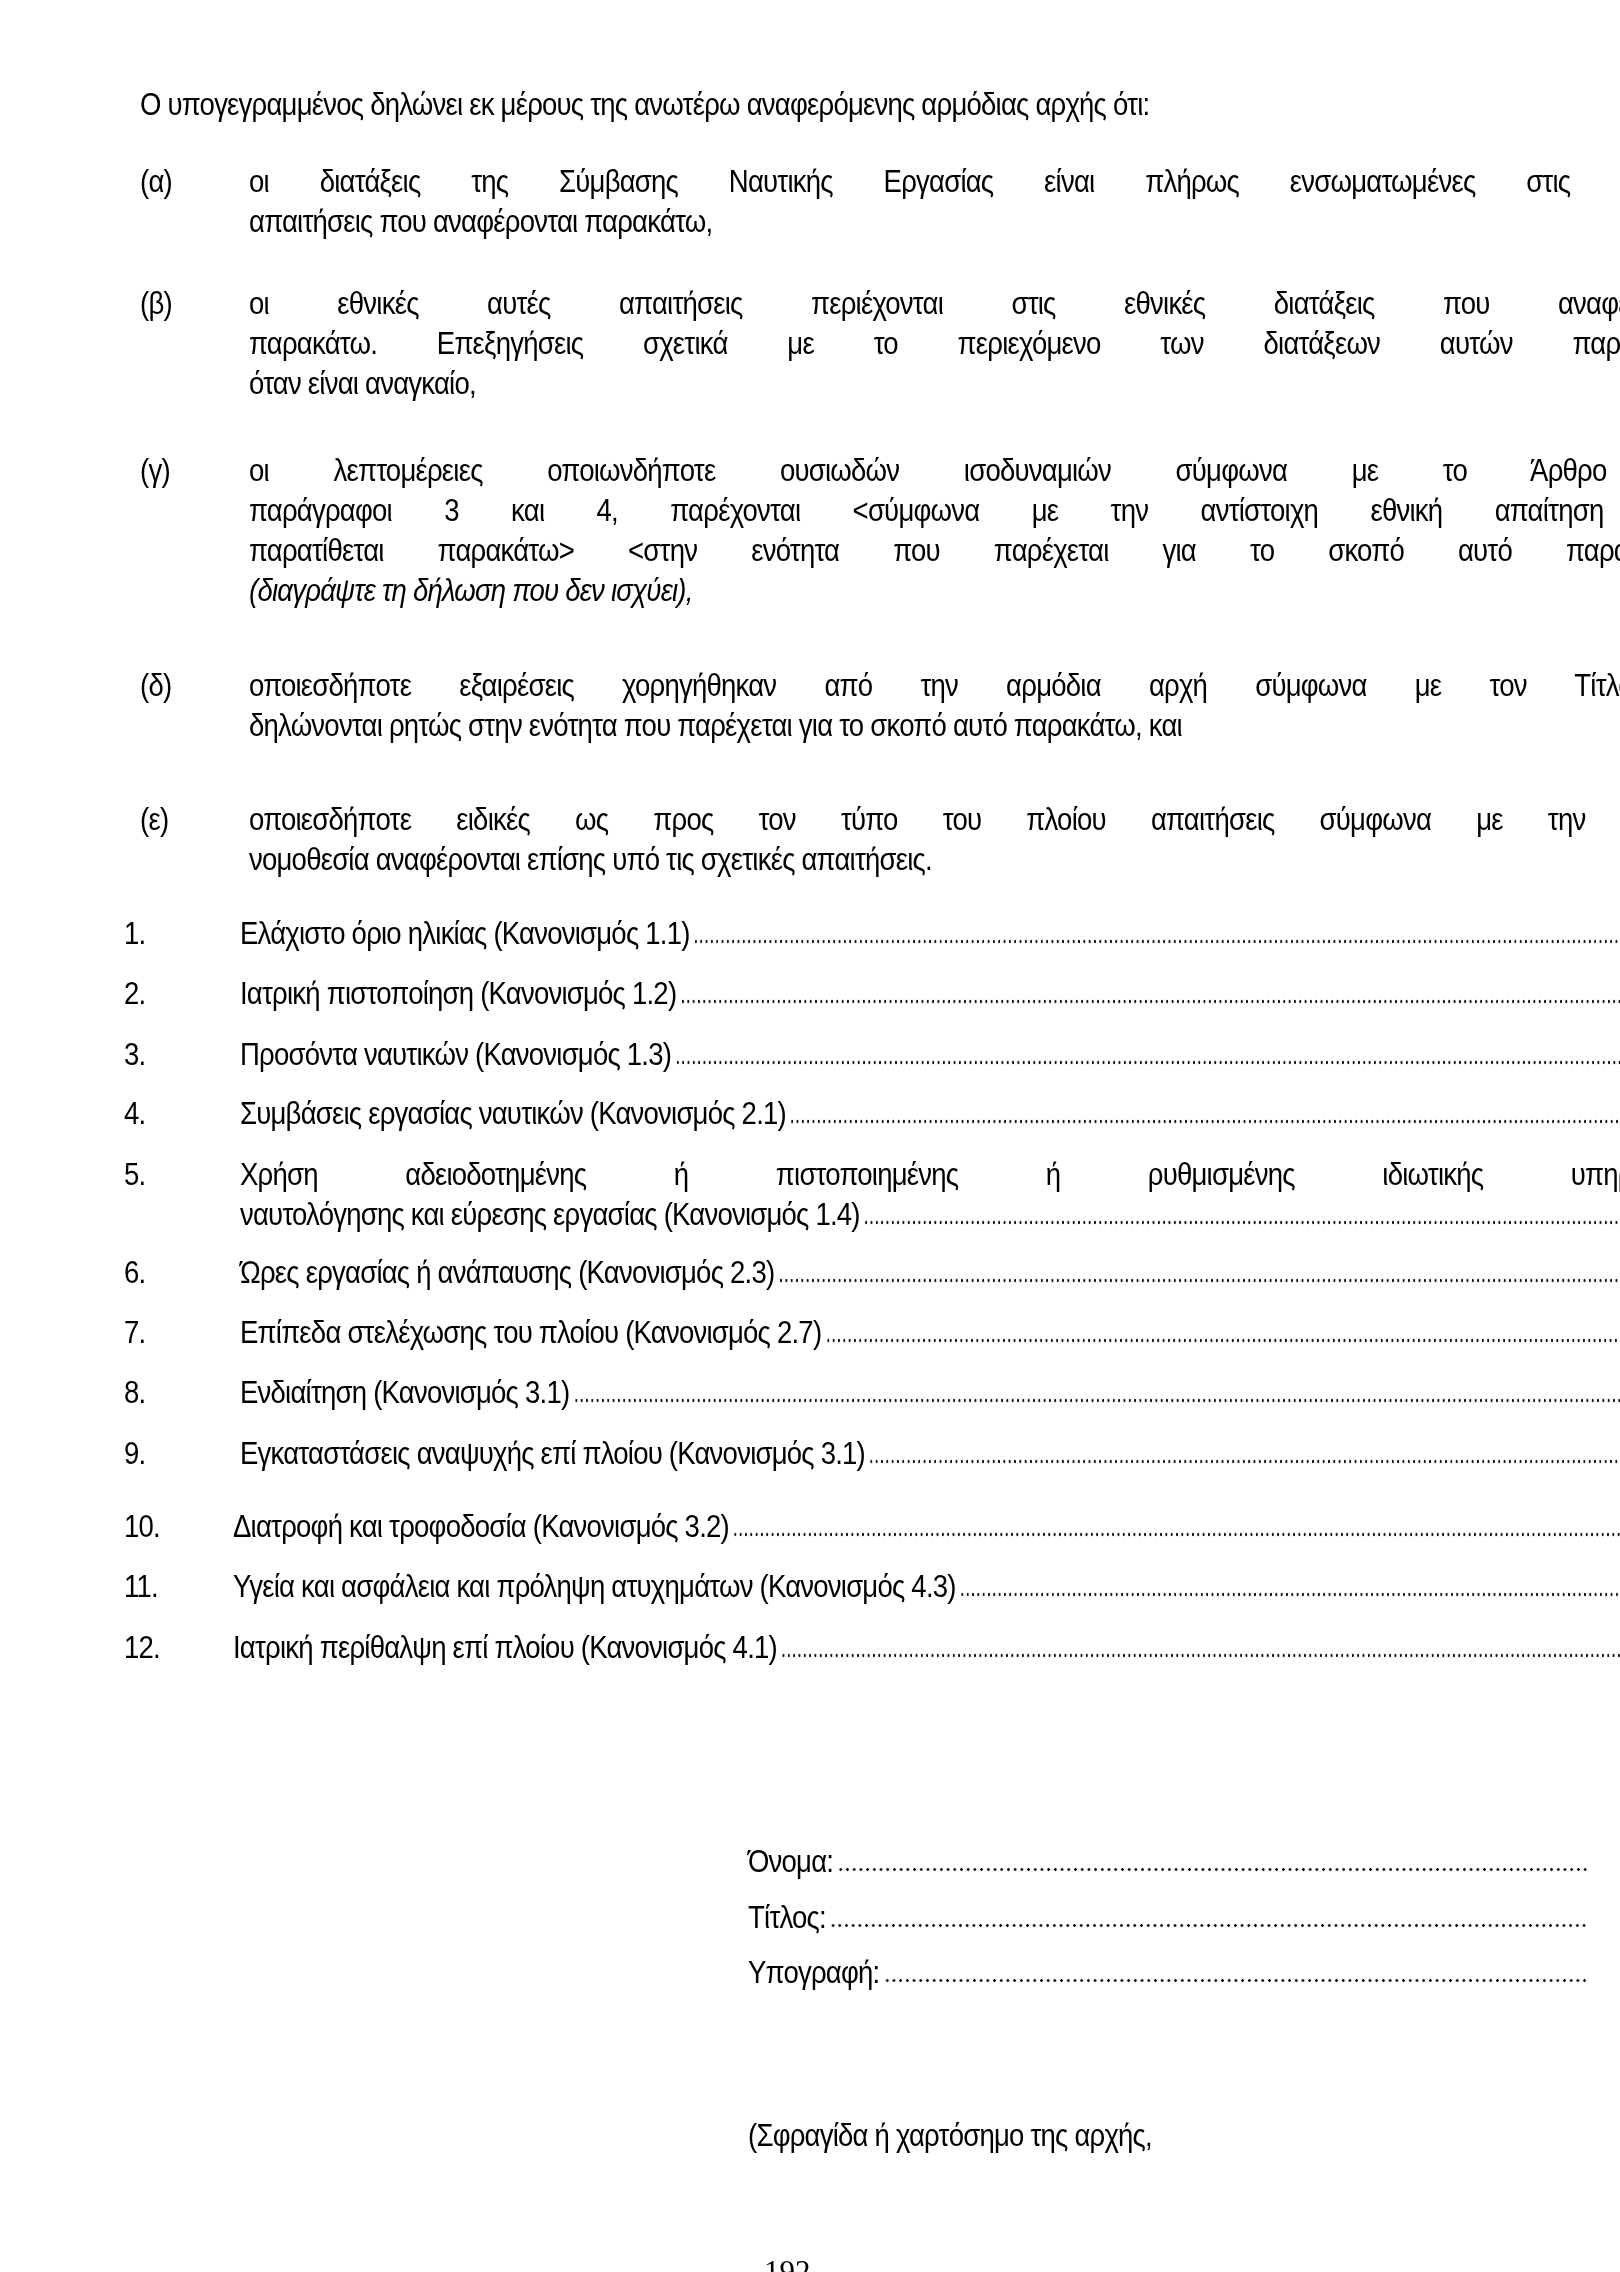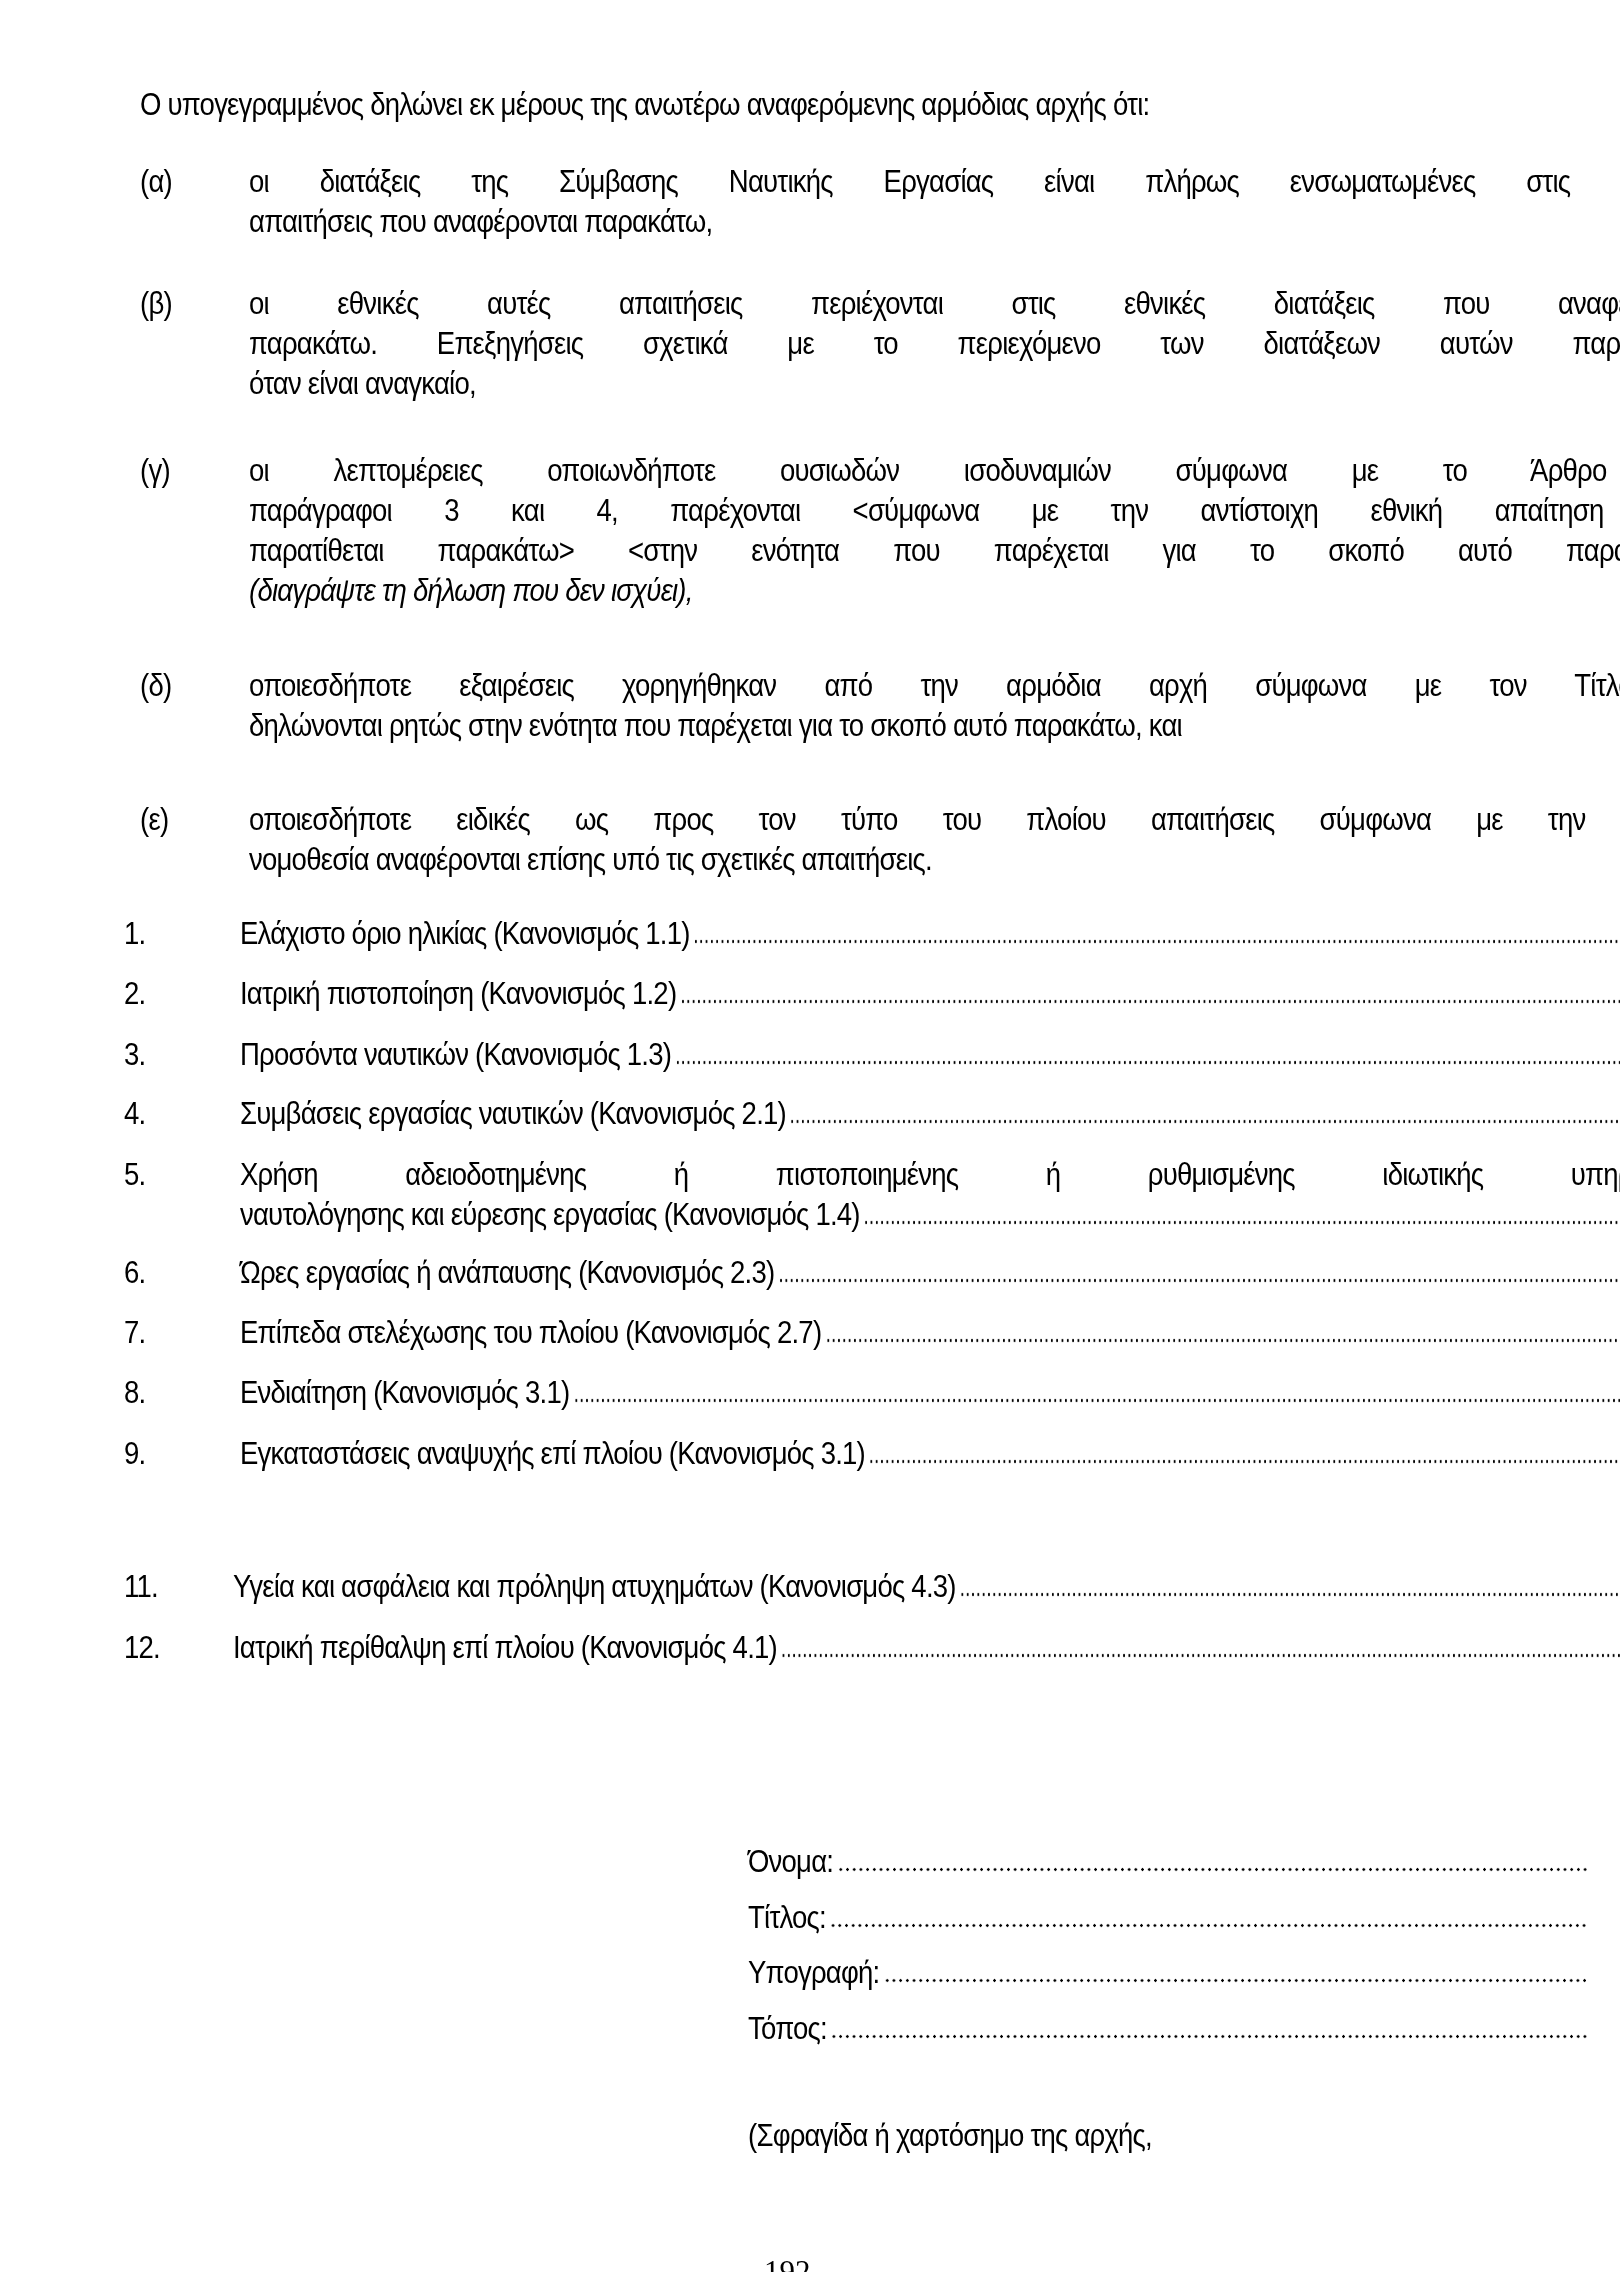--- a/index.html
+++ b/index.html
@@ -148,20 +148,27 @@
         <span class="dots"></span>
       </div>
   </div>
   <div class="item" style="top:1433px;">
     <div class="num t">9.</div>
     <div class="lab t">
         <span class="txt">Εγκαταστάσεις αναψυχής επί πλοίου (Κανονισμός 3.1)</span>
         <span class="dots"></span>
       </div>
   </div>
+  <div class="item" style="top:1506px;">
+    <div class="num t">10.</div>
+    <div class="lab t" style="left:109px;">
+        <span class="txt">Διατροφή και τροφοδοσία (Κανονισμός 3.2)</span>
+        <span class="dots"></span>
+      </div>
+  </div>
   <div class="item" style="top:1566px;text-decoration:underline;">
     <div class="num t">11.</div>
     <div class="lab t" style="left:109px;">
         <span class="txt">Υγεία και ασφάλεια και πρόληψη ατυχημάτων (Κανονισμός 4.3)</span>
         <span class="dots"></span>
       </div>
   </div>
   <div class="item" style="top:1627px;">
     <div class="num t">12.</div>
     <div class="lab t" style="left:109px;">
@@ -181,23 +188,17 @@
         <span class="txt">Τίτλος:</span>
         <span class="dots"></span>
       </div>
   </div>
   <div class="sig" style="top:1952px;">
     <div class="lab t">
         <span class="txt">Υπογραφή:</span>
         <span class="dots"></span>
       </div>
   </div>
-  <div class="sig" style="top:2008px;">
-    <div class="lab t">
-        <span class="txt">Τόπος:</span>
-        <span class="dots"></span>
-      </div>
-  </div>
   <div class="stamp t">(Σφραγίδα ή χαρτόσημο της αρχής,</div>
 
   <div class="pagenum">192</div>
 </div>
 
 
 </body></html>

